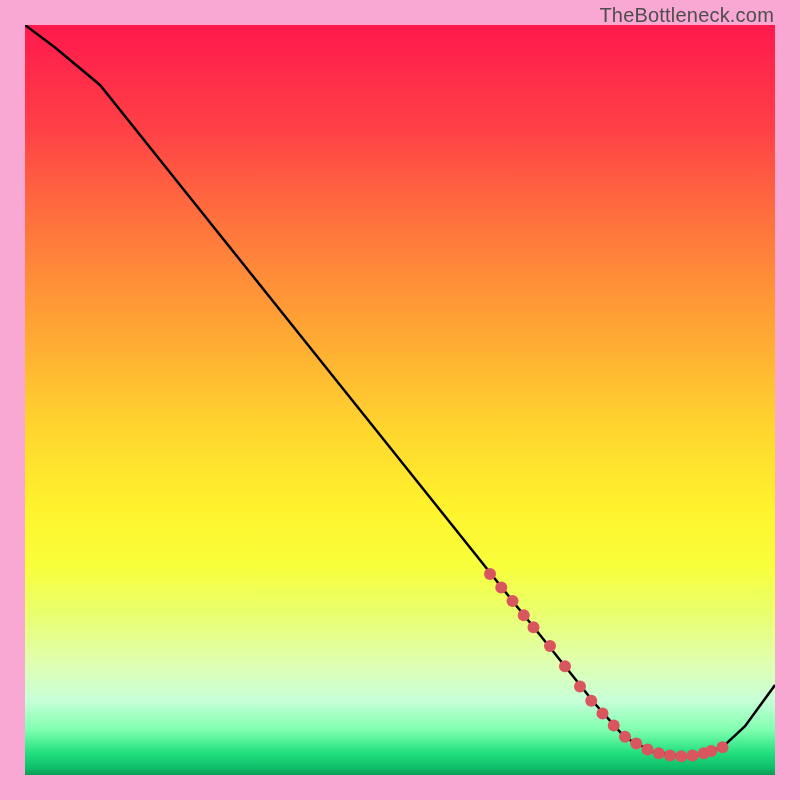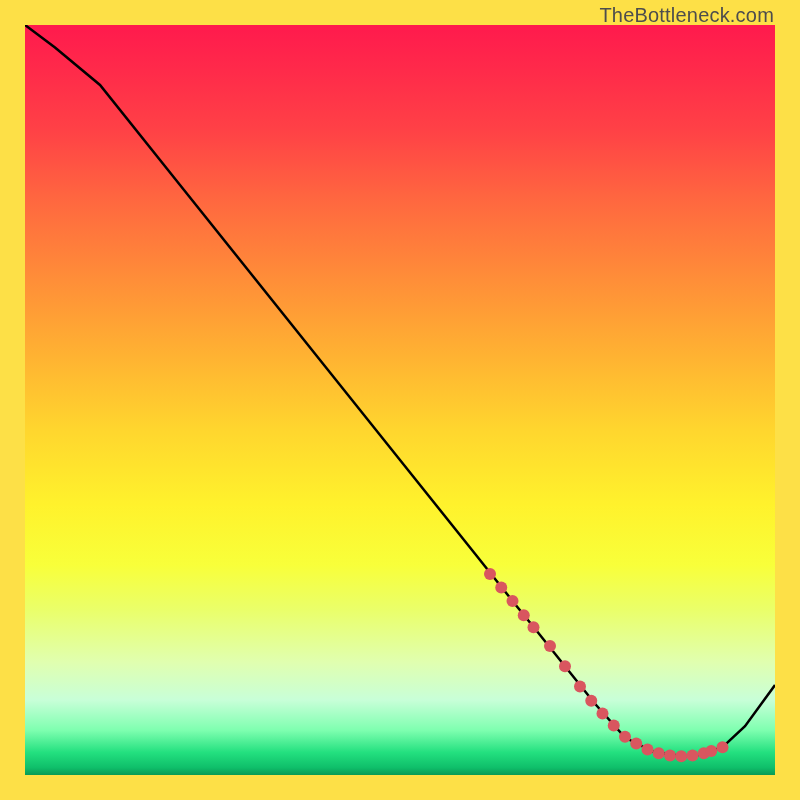--- a/index.html
+++ b/index.html
@@ -10,21 +10,21 @@
     background: #000;
     overflow: hidden;
     font-family: Arial, Helvetica, sans-serif;
   }
   .frame {
     position: absolute;
     left: 0;
     top: 0;
     width: 800px;
     height: 800px;
-    background: #fde047;
+    background: #f9a8d4;
   }
   .plot {
     position: absolute;
     left: 25px;
     top: 25px;
     width: 750px;
     height: 750px;
     background: linear-gradient(
       to bottom,
       #ff1a4d 0%,

